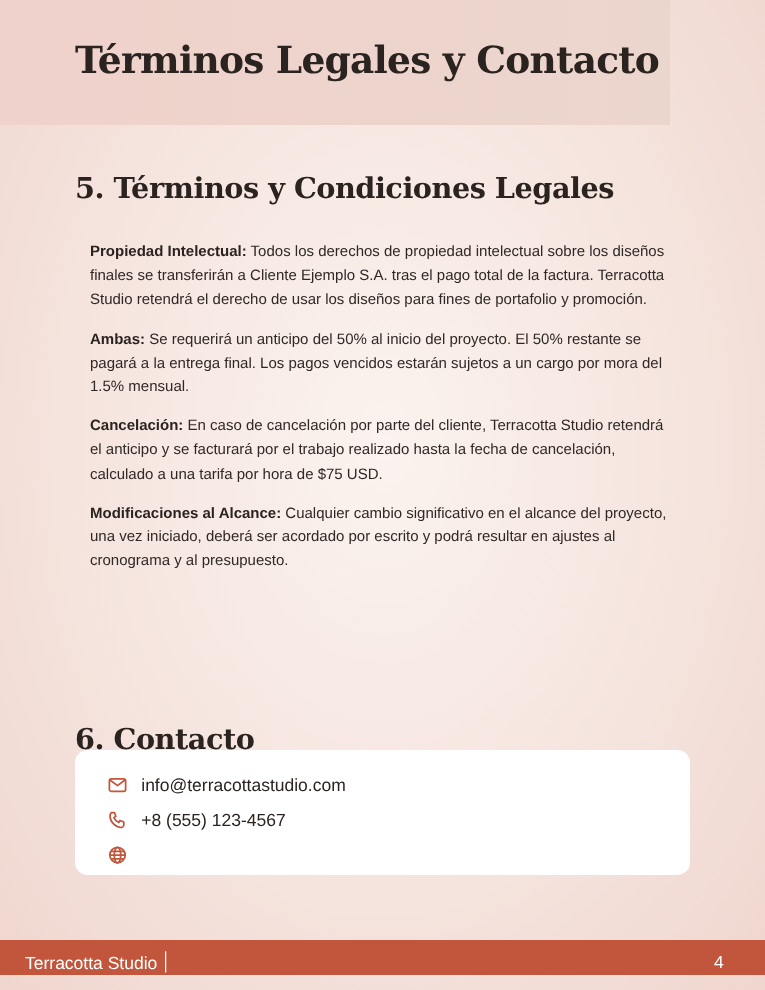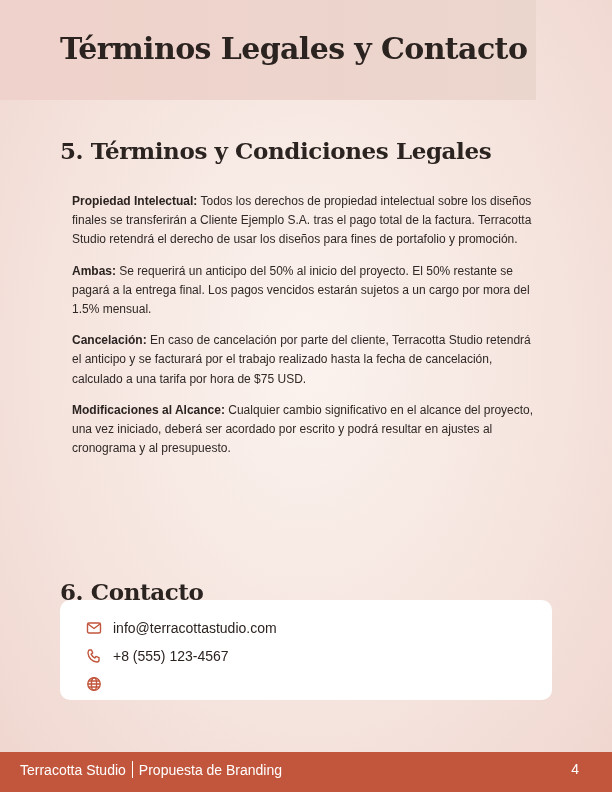--- a/index.html
+++ b/index.html
@@ -36,21 +36,21 @@
   .contact-card {
     position: absolute; left: 60px; top: 600px; width: 492px; height: 100px;
     background: #ffffff; border-radius: 10px;
   }
   .contact-row {
     position: absolute; left: 26px; height: 20px; display: flex; align-items: flex-end;
   }
   .contact-row .icon { width: 16px; height: 16px; margin-right: 11px; margin-top: 6px; }
   .contact-row .text { font-size: 14px; color: #2b2320; white-space: nowrap; }
   .footer {
-    position: absolute; left: 0; top: 752px; width: 612px; height: 41px;
+    position: absolute; left: 0; top: 752px; width: 612px; height: 28px;
     background: #c2563c; color: #ffffff;
   }
   .footer-left {
     position: absolute; left: 20px; top: 9px; font-size: 14px; white-space: nowrap;
     display: flex; align-items: center;
   }
   .footer-sep { display: inline-block; width: 1px; height: 17px; background: #ffffff; margin: 0 6px; }
   .footer-page { position: absolute; right: 33px; top: 9px; font-size: 14px; }
 </style>
 </head>
@@ -91,16 +91,15 @@
       <ellipse cx="8" cy="8" rx="2.6" ry="6.2"></ellipse>
       <path d="M1.8 8h12.4M2.8 5h10.4M2.8 11h10.4"></path>
     </svg>
   </div>
 </div>
 
 <div class="footer">
   <div class="footer-left">
     <span>Terracotta Studio</span>
     <span class="footer-sep"></span>
-    <span>Propuesta de Branding</span>
   </div>
   <div class="footer-page">4</div>
 </div>
 
 </body></html>

